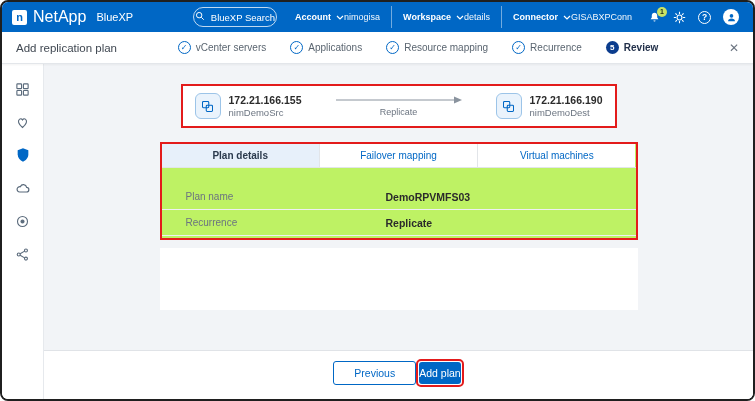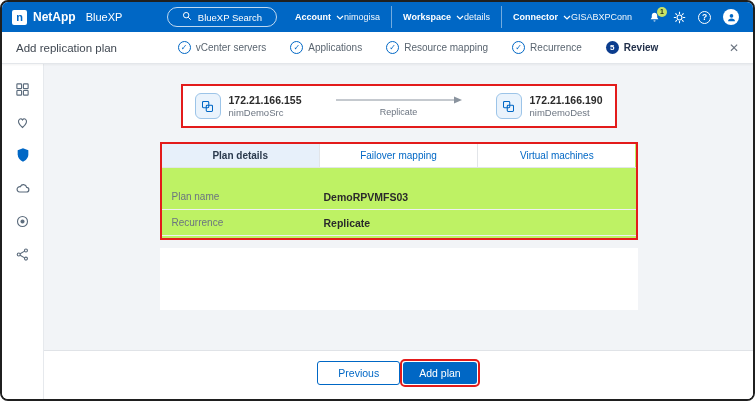--- a/index.html
+++ b/index.html
@@ -6,25 +6,25 @@
   body { font-family:"Liberation Sans", sans-serif; background:#fff; }
   .screen { width:755px; height:401px; border:2px solid #1f1f1f; border-radius:8px;
             overflow:hidden; display:flex; flex-direction:column; background:#fff; }
 
   
   .topbar { height:30px; background:#0067C5; color:#fff; display:flex; align-items:center;
             padding:0 10px; flex:0 0 auto; }
   .brand { display:flex; align-items:center; gap:6px; }
   .logo-box { width:15px; height:15px; background:#fff; color:#0067C5; font-weight:bold;
               font-size:11px; display:grid; place-items:center; border-radius:2px; }
-  .brand-name { font-size:12px; font-weight:bold; }
+  .brand-name { font-size:16px; font-weight:normal; }
   .brand-product { font-size:11px; margin-left:4px; }
   .search-pill { margin-left:auto; display:flex; align-items:center; gap:6px;
                  border:1px solid rgba(255,255,255,.75); border-radius:11px;
-                 padding:3px 14px; font-size:9.5px; cursor:pointer; }
+                 padding:3px 1px; font-size:9.5px; cursor:pointer; }
   .top-menus { display:flex; align-items:center; margin-left:18px; }
   .menu-group { display:flex; line-height:1.15; cursor:pointer; }
   .menu-top { display:flex; align-items:center; gap:5px; font-size:9px; font-weight:bold; }
   .menu-val { font-size:9px; opacity:.95; }
   .vdiv { width:1px; height:22px; background:rgba(255,255,255,.45); margin:0 11px; }
   .top-icons { display:flex; align-items:center; gap:12px; margin-left:16px; margin-right:4px; }
   .icon-btn { position:relative; display:grid; place-items:center; cursor:pointer; }
   .badge { position:absolute; top:-4px; right:-6px; width:10px; height:10px; background:#C9E265;
            color:#1c2b1c; border-radius:50%; font-size:7px; line-height:10px; text-align:center; font-weight:bold; }
   .qmark { width:13px; height:13px; border:1.2px solid #fff; border-radius:50%; color:#fff;
@@ -67,33 +67,33 @@
   
   .card-details { width:478px; background:#bef264; border:2px solid #E31B1B; margin-top:14px; }
   .tabs { display:flex; border-bottom:1px solid #E2E5E9; }
   .tab { flex:1; text-align:center; padding:6px 0; font-size:10px; color:#0067C5;
          border-right:1px solid #E2E5E9; background:#fff; cursor:pointer; }
   .tab:last-child { border-right:none; }
   .tab.active { background:#E7F0FA; color:#2b3a4d; font-weight:bold; }
   .rows { padding:16px 0 2px; }
   .row { display:flex; align-items:center; height:26px; border-bottom:1px solid #EEF0F3;
          font-size:10px; }
-  .row .lbl { width:162px; padding-left:10px; color:#6b7480; }
+  .row .lbl { width:224px; padding-left:24px; color:#6b7480; }
   .row .val { color:#2b2b2b; font-weight:bold; font-size:10.5px; }
 
   .empty-panel { width:478px; height:62px; background:#fff; margin-top:8px; }
 
   
   .actions { margin-top:auto; width:100%; background:#fff; border-top:1px solid #E0E3E7;
              display:flex; justify-content:center; align-items:center; 
              padding:8px 0 12px; }
   .btn-prev { padding:5px 20px; border:1px solid #0067C5; color:#0067C5; background:#fff;
               border-radius:3px; font-size:10.5px; font-family:inherit; cursor:pointer; }
   .annot-btn { border:2px solid #E31B1B; border-radius:5px; padding:1px; display:inline-block; }
-  .btn-add { padding:5px 16px; background:#0067C5; color:#fff; border:none; border-radius:3px;
+  .btn-add { padding:5px 0; background:#0067C5; color:#fff; border:none; border-radius:3px;
              font-size:10.5px; font-family:inherit; cursor:pointer; }
 </style>
 </head>
 <body>
 
 <div class="screen">
 
   <header class="topbar">
     <div class="brand">
       <span class="logo-box">n</span>

